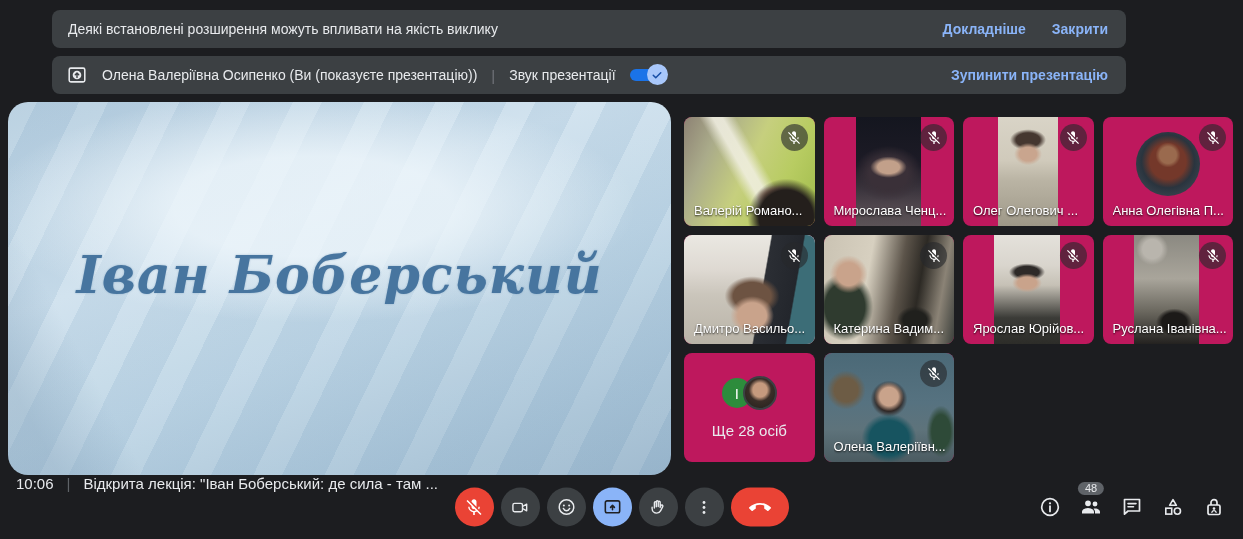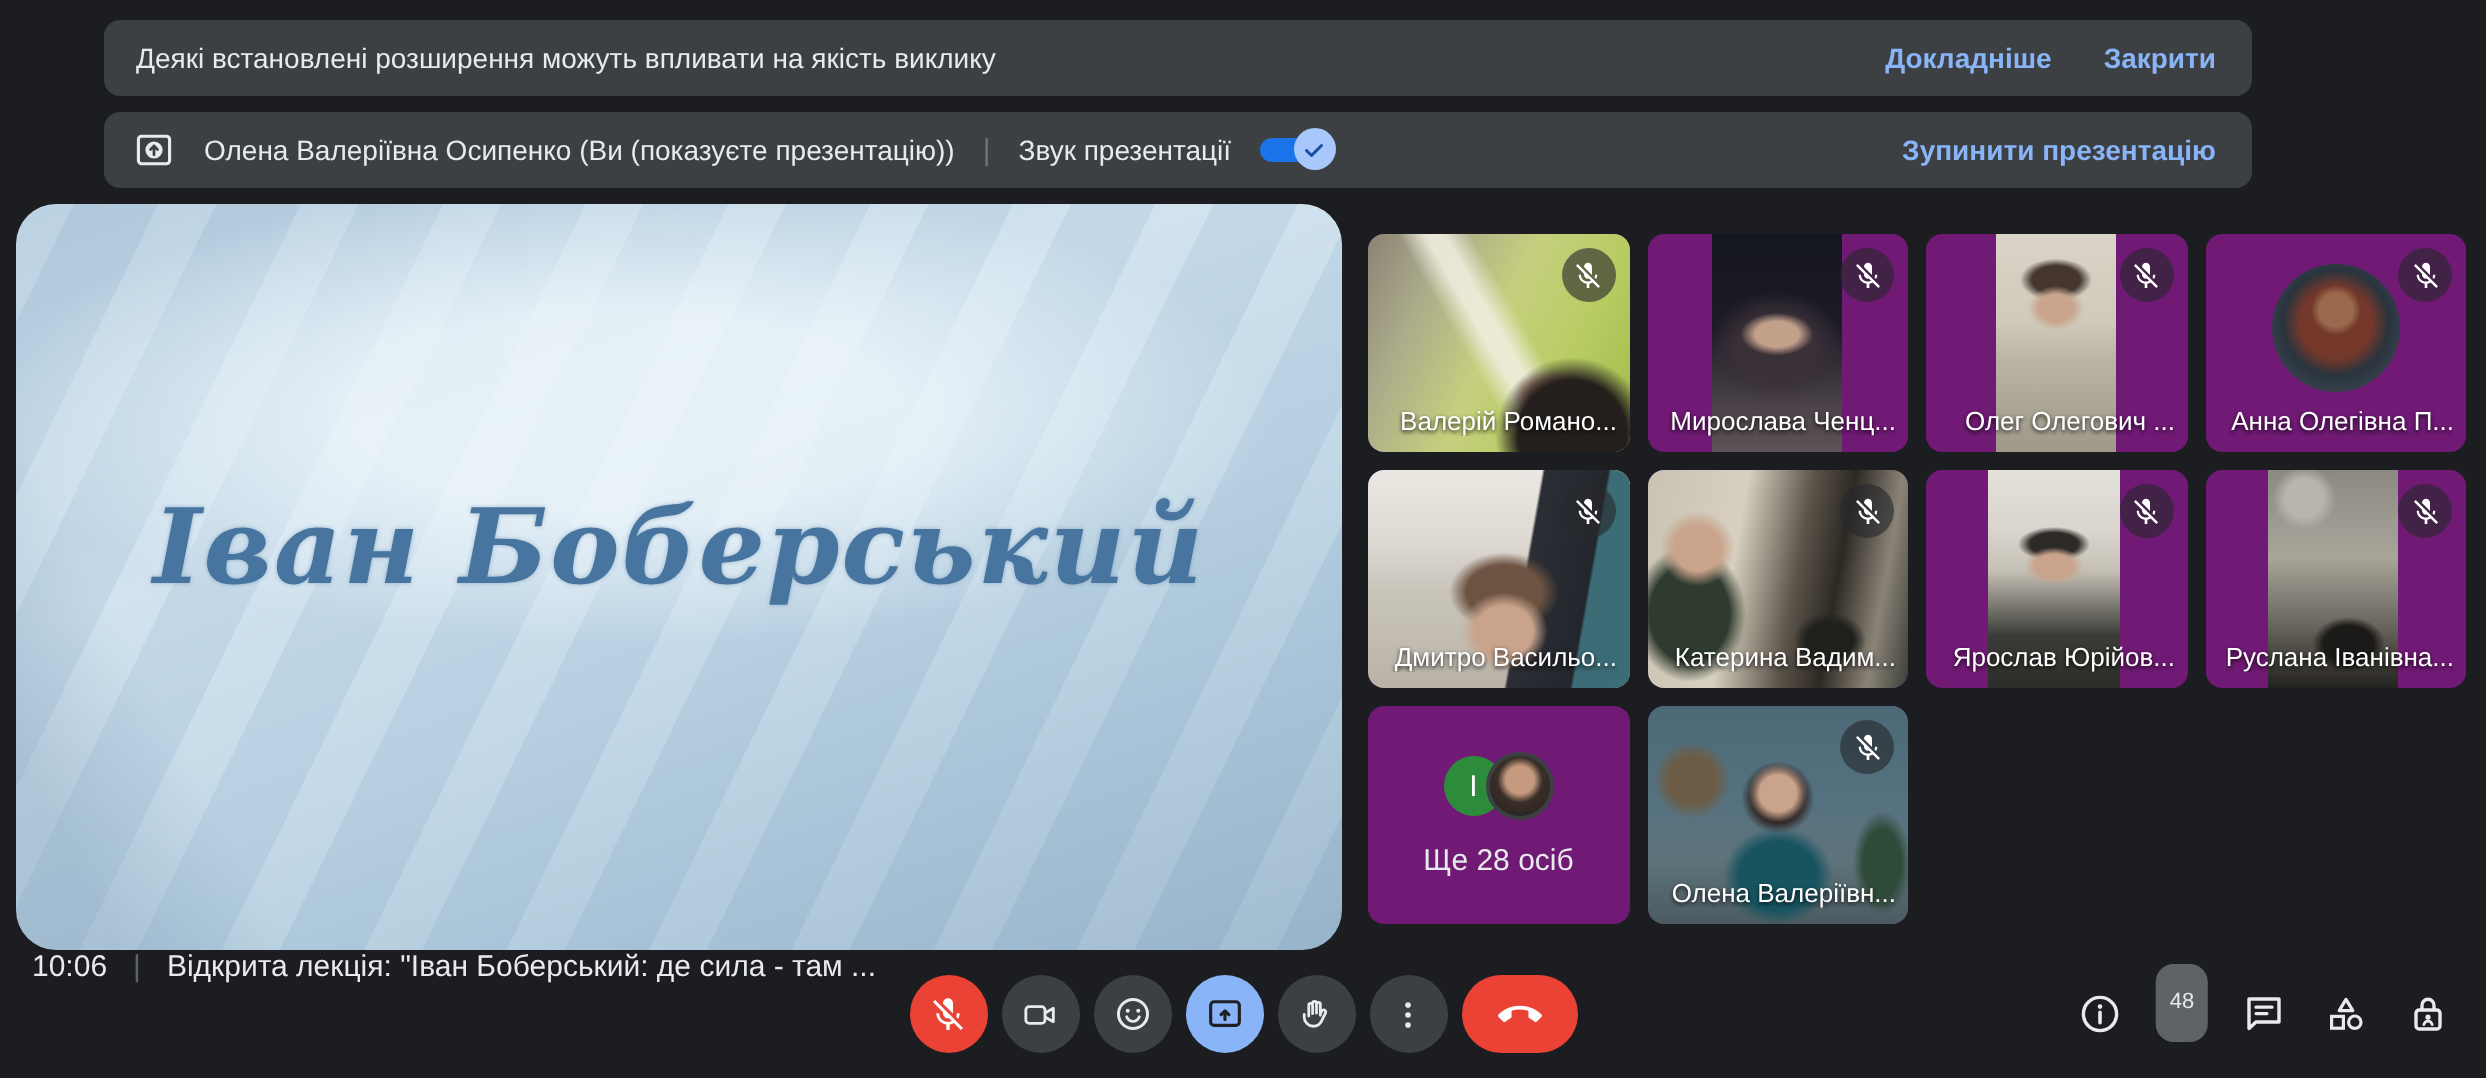--- a/index.html
+++ b/index.html
@@ -29,21 +29,21 @@
       linear-gradient(62deg, rgba(125,155,180,.35) 0 6%, rgba(125,155,180,0) 16%),
       repeating-linear-gradient(116deg, rgba(255,255,255,.10) 0 26px, rgba(148,178,204,.16) 26px 64px),
       linear-gradient(160deg,#b3ccde 0%,#cde0ed 35%,#bdd5e5 58%,#a6c2d6 82%,#97b4ca 100%);}
   .slide-text{position:absolute;left:0;right:0;top:46%;transform:translateY(-50%);text-align:center;
     font-family:"DejaVu Serif",serif;font-style:italic;font-weight:600;font-size:52px;color:#47759f;
     letter-spacing:1px;text-shadow:0 0 2px rgba(71,117,159,.45);}
 
   
   .grid{position:absolute;left:684px;top:117px;width:549px;height:345px;display:grid;
     grid-template-columns:repeat(4,1fr);grid-template-rows:repeat(3,1fr);gap:9px;}
-  .tile{position:relative;background:#701a75;border-radius:8px;overflow:hidden;cursor:pointer;text-align:right;}
+  .tile{position:relative;background:#be185d;border-radius:8px;overflow:hidden;cursor:pointer;}
   .vid{position:absolute;inset:0;}
   .strip{position:absolute;top:0;bottom:0;left:26%;width:48%;}
   .micbadge{position:absolute;top:7px;right:7px;width:27px;height:27px;border-radius:50%;
     background:rgba(38,40,43,.62);display:flex;align-items:center;justify-content:center;z-index:3;}
   .pname{position:absolute;left:10px;bottom:8px;right:6px;color:#fff;font-size:13px;white-space:nowrap;
     overflow:hidden;text-shadow:0 1px 2px rgba(0,0,0,.85);z-index:3;}
 
   
   .v1 .vid{background:
       radial-gradient(circle at 78% 92%, #241f1c 0 19%, rgba(36,31,28,0) 27%),
@@ -108,21 +108,21 @@
   .bar-center{position:absolute;left:50%;top:50%;transform:translate(-50%,-50%);display:flex;align-items:center;gap:7px;}
   .ctl{width:39px;height:39px;border-radius:50%;background:#3c4043;display:flex;align-items:center;
     justify-content:center;cursor:pointer;flex:0 0 auto;}
   .ctl.danger{background:#ea4335;}
   .ctl.active{background:#8ab4f8;}
   .endcall{width:58px;height:39px;border-radius:20px;background:#ea4335;display:flex;align-items:center;
     justify-content:center;cursor:pointer;}
   .bar-right{position:absolute;right:17px;top:0;height:64px;display:flex;align-items:center;gap:17px;}
   .ricon{width:24px;height:24px;cursor:pointer;position:relative;}
   .count-badge{position:absolute;top:-13px;left:50%;transform:translateX(-50%);background:#5f6368;color:#e8eaed;
-    font-size:11px;border-radius:9px;padding:13px 7px;line-height:13px;}
+    font-size:11px;border-radius:9px;padding:0 7px;line-height:13px;}
 </style>
 </head>
 <body>
 
 <div class="stage">
 
   <div class="banner banner1">
     <span class="msg">Деякі встановлені розширення можуть впливати на якість виклику</span>
     <span class="spacer"></span>
     <span class="blink">Докладніше</span>

